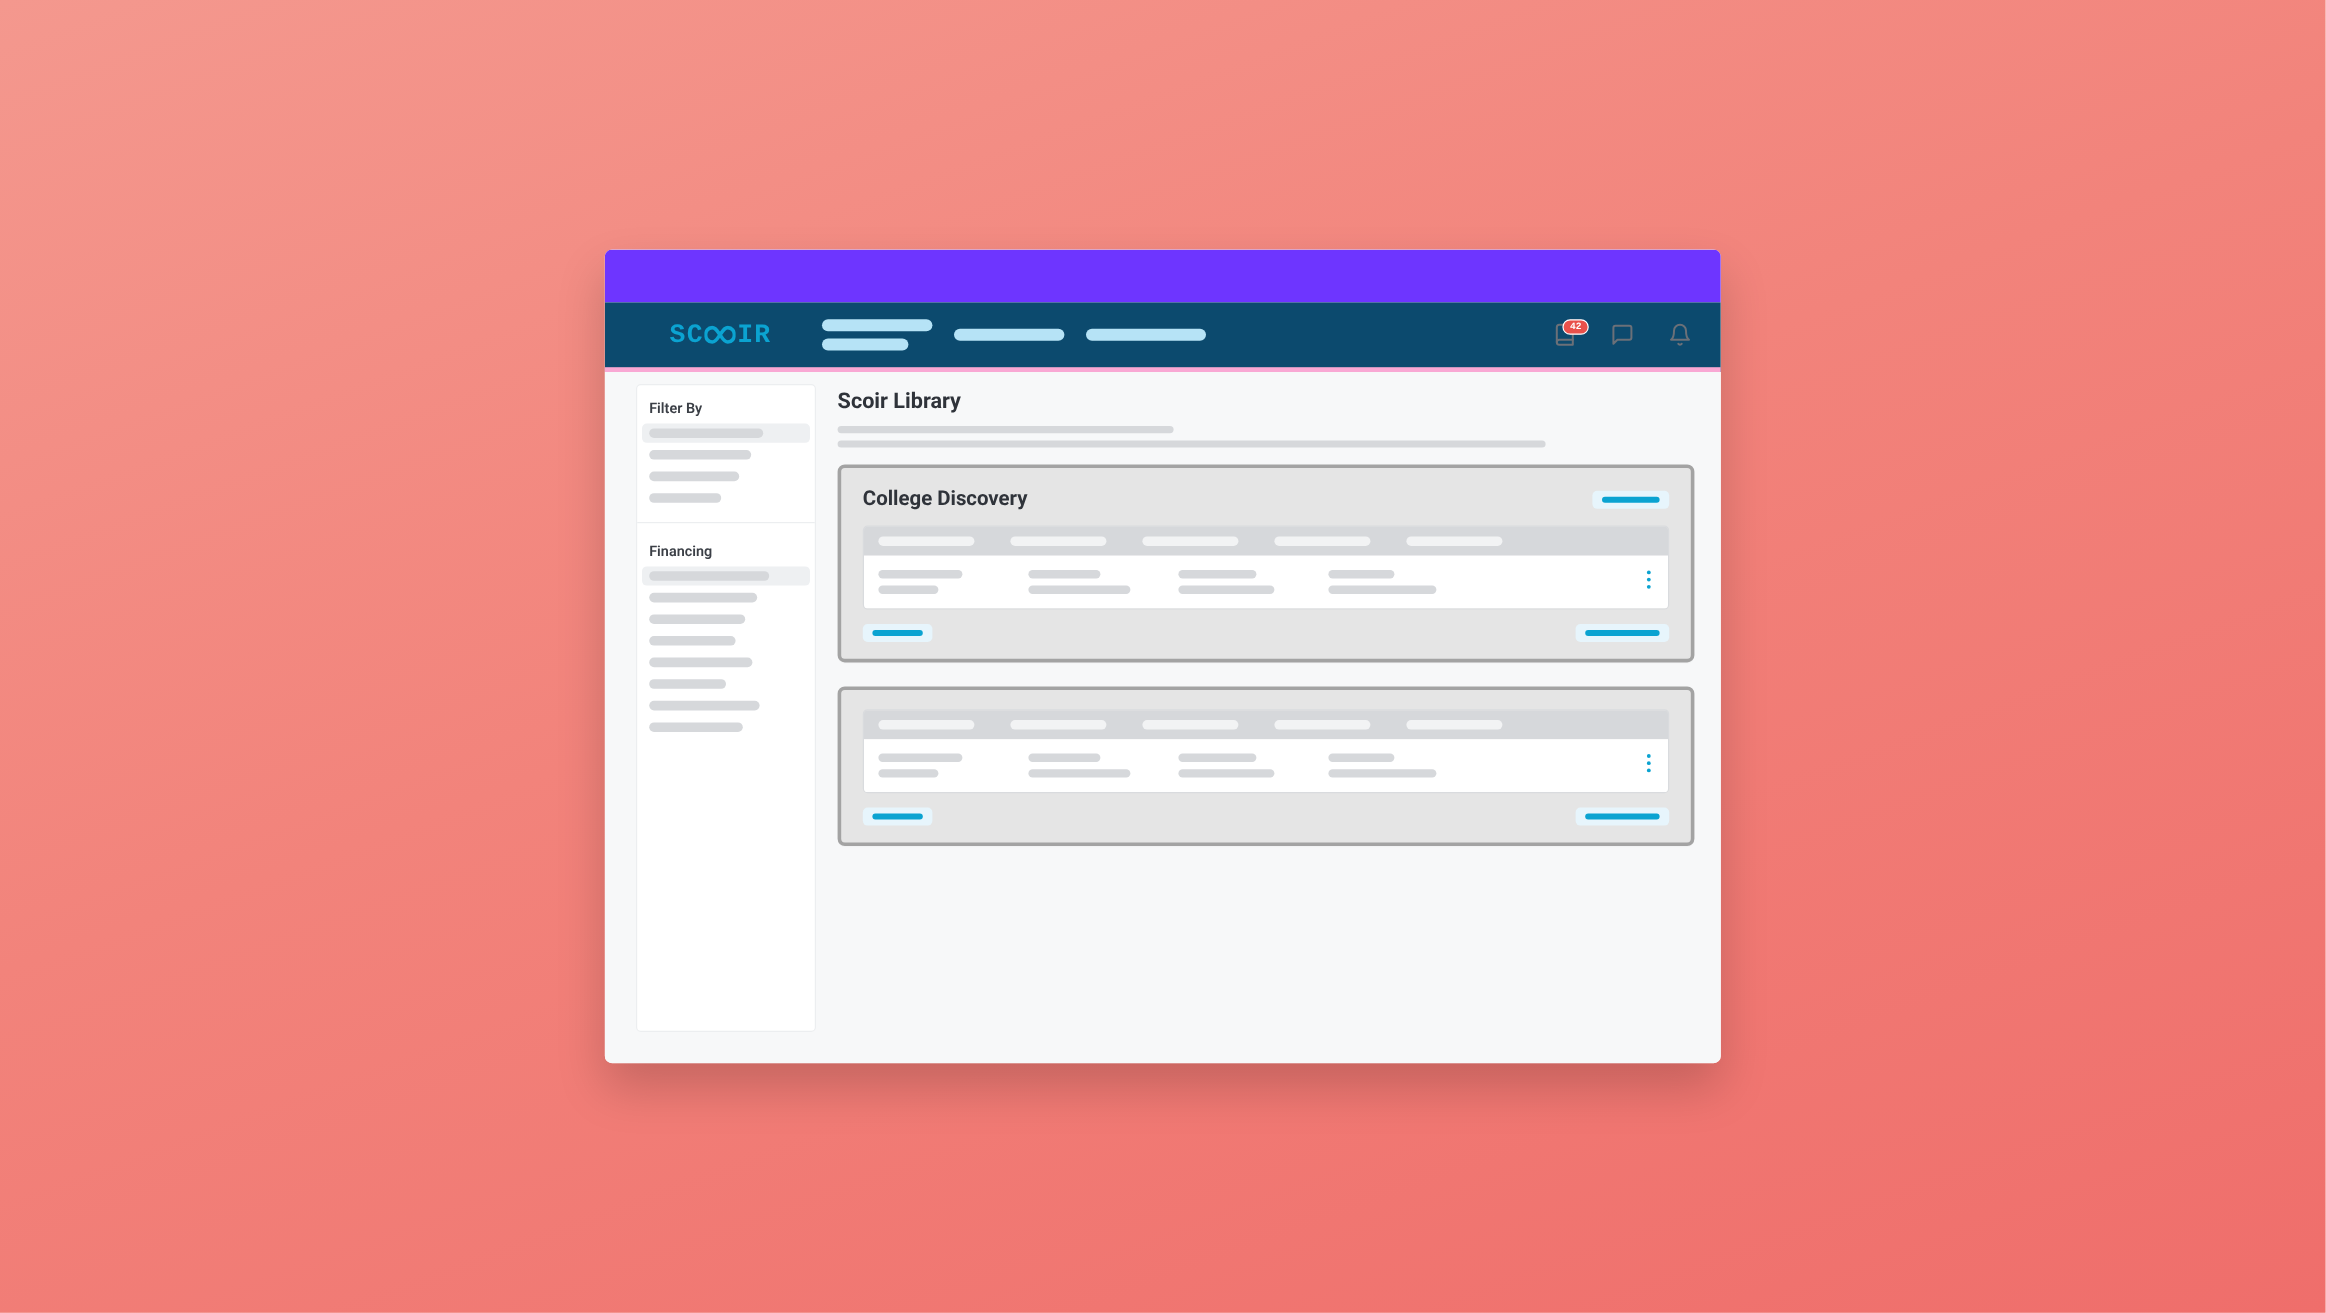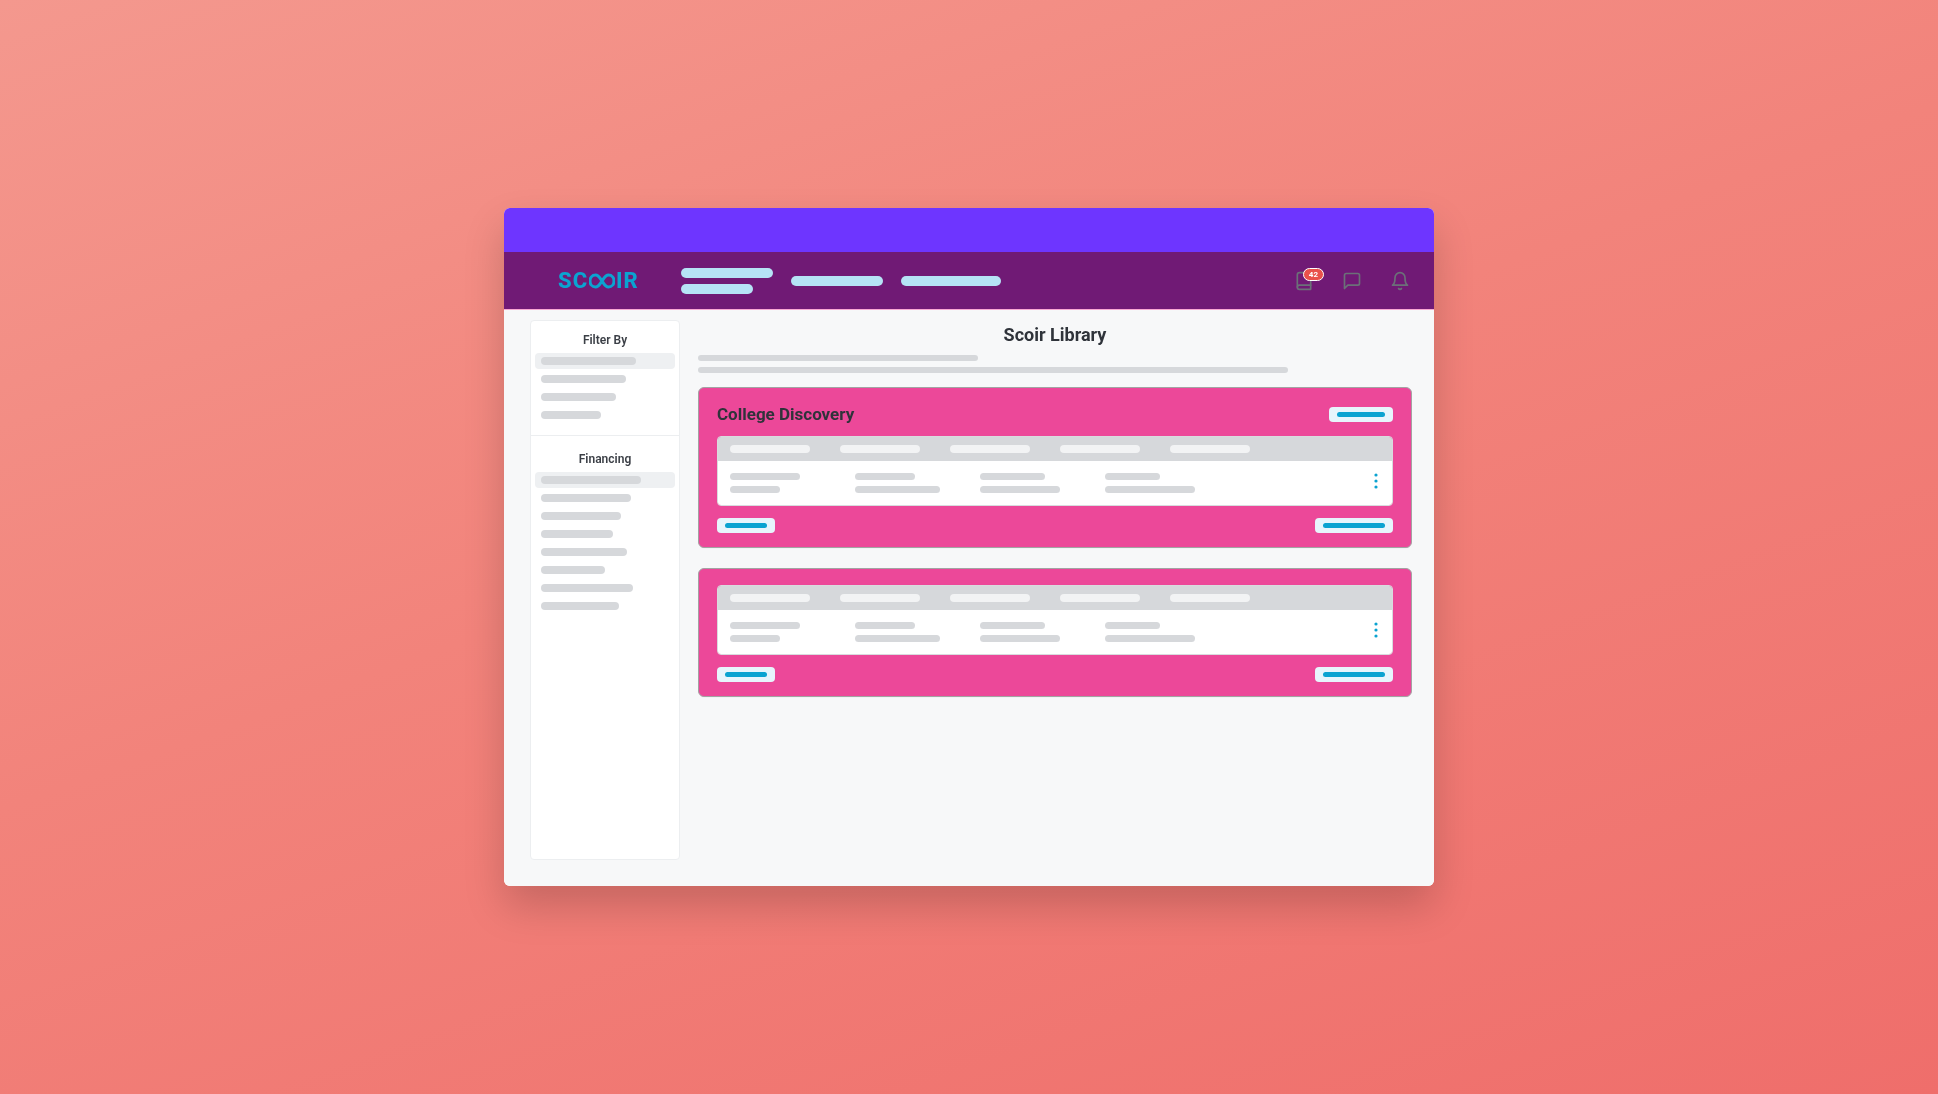--- a/index.html
+++ b/index.html
@@ -19,25 +19,26 @@
     border-radius: 6px;
     overflow: hidden;
     box-shadow: 0 20px 40px rgba(0,0,0,0.18);
   }
   .title-bar {
     height: 44px;
     background: #6e35ff;
   }
   .header {
     height: 58px;
-    background: #701a75;
+    background: #0c4a6e;
     display: flex;
     align-items: center;
     padding: 0 24px 0 54px;
-    border-bottom: 1px solid #f9a8d4;
+    border-bottom: 4px solid #f9a8d4;
+    font-family: Liberation Mono, monospace;
   }
   .logo-wrap { display:flex; align-items:center; }
   .logo { font-weight: 800; font-size: 22px; letter-spacing: 1px; color: #0ba3d1; display:flex; align-items:center; }
   .logo .infinity { display:inline-flex; margin:0 1px; }
   .nav-items { display:flex; align-items:center; gap: 18px; margin-left: 42px; }
   .nav-pill { height: 10px; border-radius: 5px; background: #b6e3f6; }
   .nav-active-group { display:flex; flex-direction:column; gap:6px; }
   .header-spacer { flex: 1; }
   .header-icons { display:flex; align-items:flex-end; gap: 28px; }
   .hicon { color: #6b7078; display:flex; align-items:center; position:relative; cursor:pointer; }
@@ -47,21 +48,20 @@
     background:#e9514b; color:#fff;
     border-radius: 8px; padding: 1px 5px;
     font-size: 8px; font-weight:700;
     border: 1.5px solid #fff;
   }
 
   .body {
     display:flex;
     height: 576px;
     background:#f7f8f9;
-    text-align:center;
   }
   .sidebar {
     width: 150px;
     margin: 10px 0 0 26px;
     background:#ffffff;
     border: 1px solid #eceef0;
     border-radius: 4px;
     padding: 12px 10px;
     height: 540px;
   }
@@ -82,22 +82,22 @@
     overflow:hidden;
   }
   .page-title {
     font-size: 18px; font-weight:700; color:#2f333a;
     margin-bottom: 10px;
   }
   .desc-lines { display:flex; flex-direction:column; gap:6px; margin-bottom: 14px; }
   .desc-line { height:6px; border-radius:3px; background:#d6d8db; }
 
   .card {
-    background:#ec4899;
-    border: 1px solid #a3a3a3;
+    background:#e5e5e5;
+    border: 3px solid #a3a3a3;
     border-radius: 6px;
     padding: 16px 18px 14px;
     margin-bottom: 20px;
     box-shadow: 0 1px 0 rgba(0,0,0,0.02);
   }
   .card-head {
     display:flex; align-items:center; justify-content:space-between;
     margin-bottom: 12px;
   }
   .card-title { font-size: 17px; font-weight:700; color:#2f333a; }

